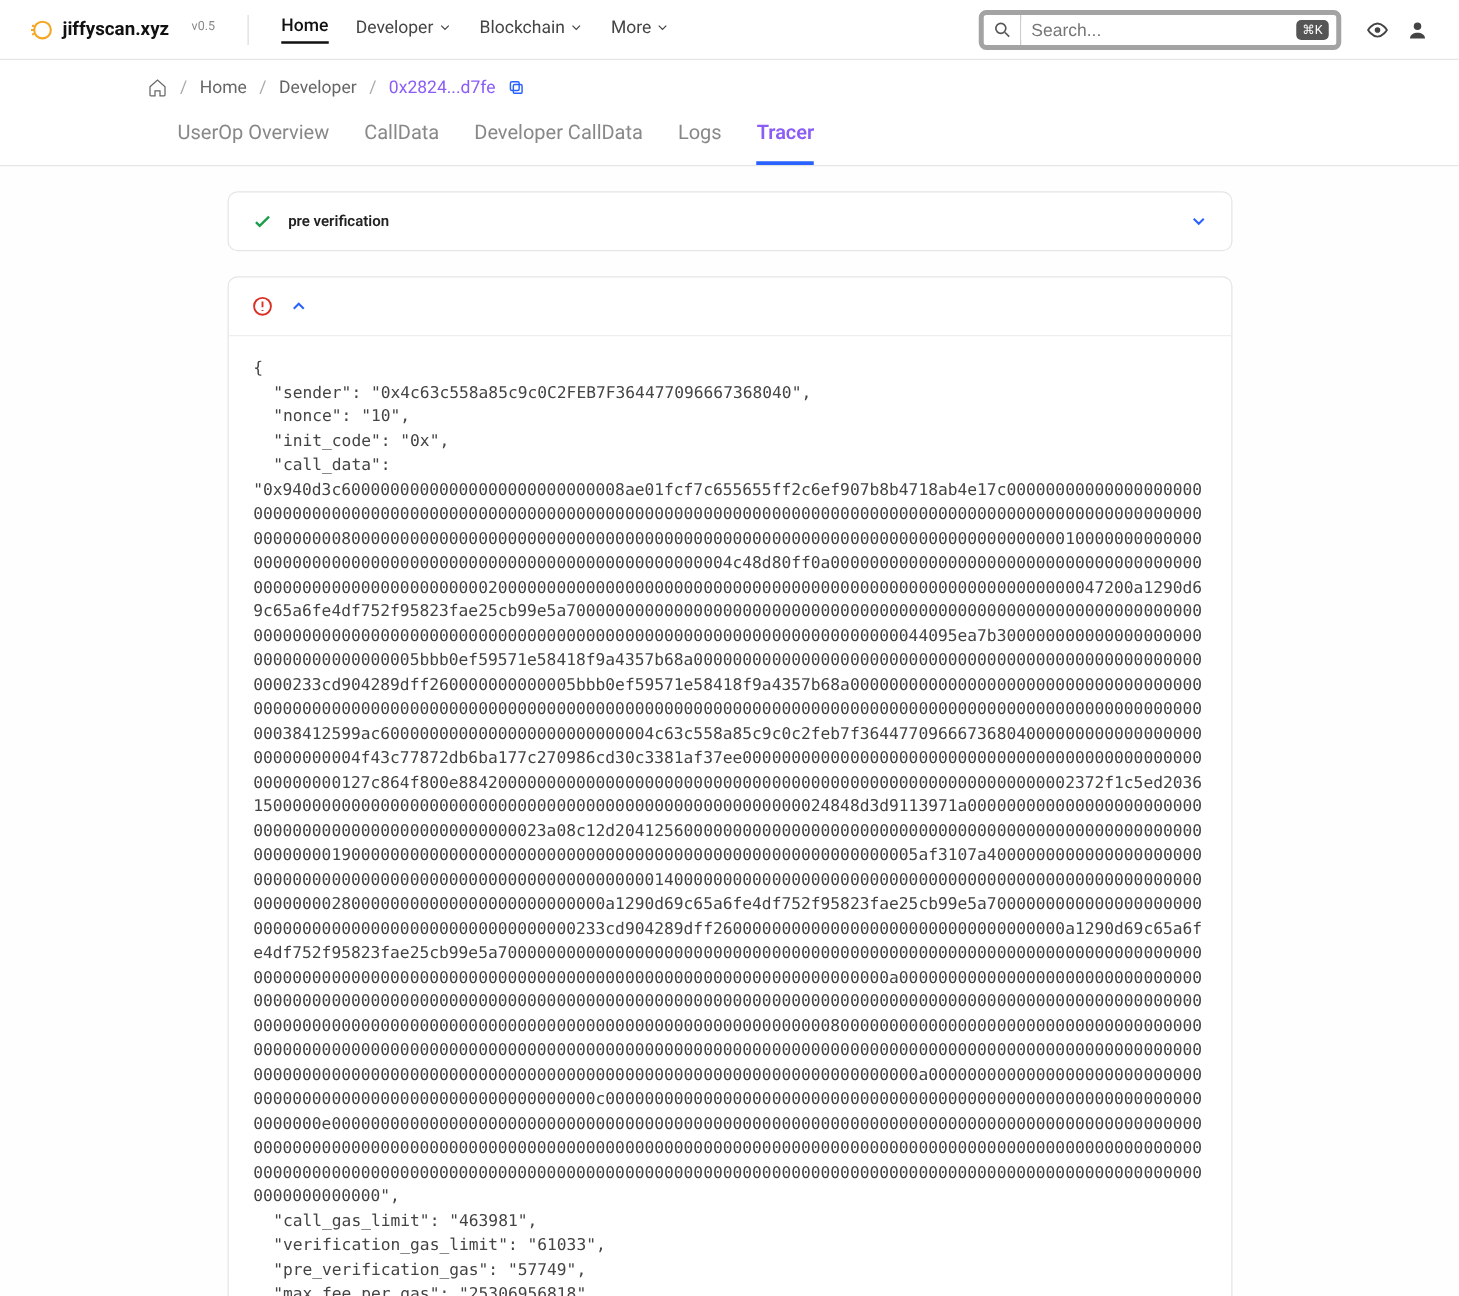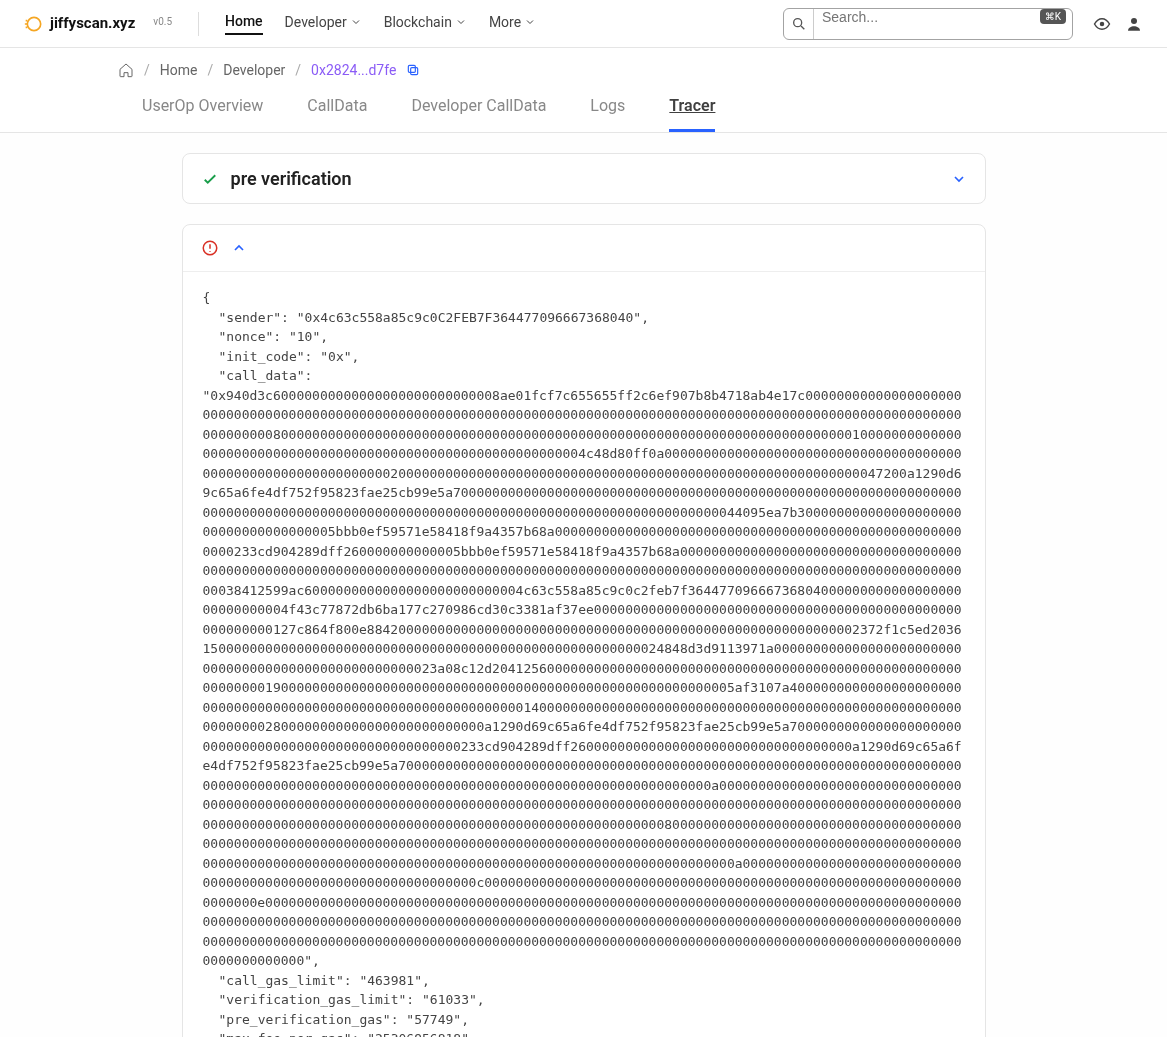--- a/index.html
+++ b/index.html
@@ -7,35 +7,35 @@
 .header { display: flex; align-items: center; padding: 8px 24px; border-bottom: 1px solid #e5e5e5; height: 48px; gap: 20px; }
 .logo-box { display: flex; align-items: flex-start; gap: 6px; }
 .logo-box svg { width: 20px; height: 20px; }
 .logo-text { font-weight: 700; font-size: 15px; color: #111; }
 .logo-ver { font-size: 10px; color: #888; margin-left: 12px; position: relative; top: 2px;}
 .vdiv { width: 1px; height: 24px; background: #ddd; margin: 0 6px; }
 .nav { display: flex; gap: 22px; align-items: center; }
 .nav-item { font-size: 14px; color: #444; display: flex; align-items: center; gap: 3px; cursor: pointer; padding-bottom: 4px; }
 .nav-item.active { color: #111; border-bottom: 2px solid #111; font-weight: 500;}
 .spacer { flex: 1; }
-.search-wrap { display: flex; align-items: flex-start; border: 1px solid #a3a3a3; border-radius: 6px; height: 32px; overflow: hidden; width: 290px;}
+.search-wrap { display: flex; align-items: center; border: 4px solid #a3a3a3; border-radius: 6px; height: 32px; overflow: hidden; width: 290px;}
 .search-icon-box { width: 30px; display: flex; align-items: center; justify-content: center; border-right: 1px solid #ccc; height: 100%;}
 .search-input { flex: 1; border: none; outline: none; padding: 0 8px; font-size: 14px; }
 .search-hint { background: #555; color: #fff; font-size: 10px; padding: 2px 5px; border-radius: 4px; margin-right: 6px;}
 .header-icons { display: flex; gap: 14px; align-items: center; color: #444;}
 .crumbs { display: flex; align-items: center; gap: 10px; padding: 14px 24px 10px 118px; font-size: 14px; color: #666;}
 .crumbs .sep { color: #aaa; }
 .crumbs .cur { color: #8b5cf6; }
-.tabs { display: flex; gap: 44px; padding: 8px 36px 0 142px; border-bottom: 1px solid #e5e5e5; text-align: center;}
+.tabs { display: flex; gap: 28px; padding: 8px 36px 0 142px; border-bottom: 1px solid #e5e5e5; text-align: center;}
 .tab { font-size: 16px; color: #888; padding-bottom: 14px; cursor: pointer; }
-.tab.active { color: #404040; font-weight: 600; border-bottom: 3px solid #2962ff; text-decoration: underline; }
+.tab.active { color: #8b5cf6; font-weight: 600; border-bottom: 3px solid #2962ff; }
 .content { padding: 20px 0; display: flex; flex-direction: column; align-items: center; gap: 20px; background: #f9f9fa22;}
 .panel { width: 804px; border: 1px solid #e5e5e5; border-radius: 8px; background: #fff; }
 .panel-header { display: flex; align-items: center; padding: 14px 18px; gap: 12px; cursor: pointer; }
-.panel-title { font-size: 18px; font-weight: 600; color: #222; flex: 1; }
+.panel-title { font-size: 12px; font-weight: 600; color: #222; flex: 1; }
 .chev { color: #2962ff; }
 .panel-body { padding: 16px 20px; font-size: 13px; line-height: 1.5; font-family: ui-monospace, Menlo, monospace; color: #444; border-top: 1px solid #eee; overflow-wrap: break-word; word-break: break-all;}
 .body-line { display: block; }
 .indent { padding-left: 16px; }
 .icon-svg { width: 18px; height: 18px; flex-shrink: 0;}
 </style>
 </head>
 <body>
 
 <div class="header">

